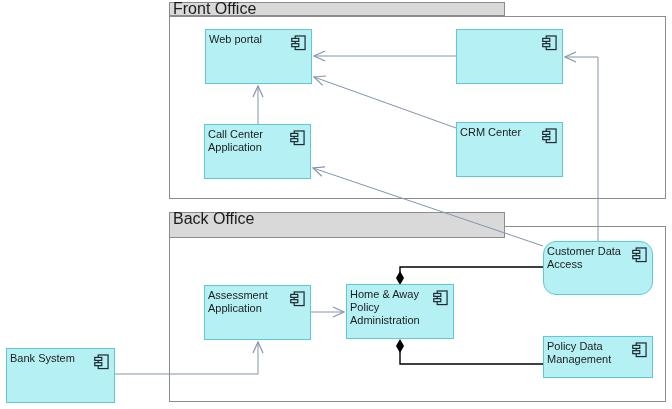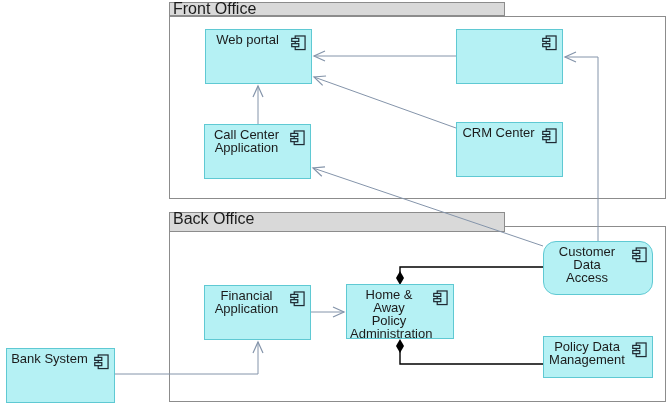--- a/index.html
+++ b/index.html
@@ -31,28 +31,28 @@
     position:absolute;left:0;top:0;width:672px;height:409px;z-index:5;
     pointer-events:none;
   }
   .connector-layer .wire{pointer-events:stroke;}
   .node{
     position:absolute;box-sizing:border-box;z-index:10;
     background:var(--component-fill);border:1px solid var(--component-border);
   }
   .node-label{
     position:absolute;left:3px;right:25px;top:3px;
-    font-size:13px;line-height:13px;text-align:center;
+    font-size:11px;line-height:13px;text-align:left;
     white-space:pre-line;color:var(--text-color);
   }
   .node-icon{position:absolute;top:5px;right:5px;width:15px;height:16px;}
   
   #front-office-tab{left:169px;top:2px;width:336px;height:14px;}
   #front-office-body{left:169px;top:16px;width:497px;height:183px;}
-  #back-office-tab{left:169px;top:212px;width:336px;height:20px;}
+  #back-office-tab{left:169px;top:212px;width:336px;height:26px;}
   #back-office-body{left:169px;top:226px;width:497px;height:176px;}
   
   #web-portal{left:205px;top:29px;width:107px;height:55px;}
   #risk-assessment{left:456px;top:29px;width:107px;height:55px;}
   #call-center{left:204px;top:124px;width:107px;height:55px;}
   #crm-system{left:456px;top:122px;width:107px;height:55px;}
   #customer-data-access{left:543px;top:241px;width:110px;height:54px;border-radius:13px;}
   #financial-application{left:204px;top:285px;width:107px;height:55px;}
   #home-away{left:346px;top:284px;width:108px;height:55px;}
   #policy-data-management{left:543px;top:336px;width:110px;height:42px;}
@@ -133,21 +133,21 @@
     <span class="node-label">Customer Data
 Access</span>
     <svg class="node-icon" viewBox="0 0 16 17">
       <rect x="4.5" y="1" width="10.5" height="14.5" fill="var(--component-fill)" stroke="#1f2a33" stroke-width="1.3"></rect>
       <rect x="0.8" y="3.6" width="7.5" height="3.2" fill="var(--component-fill)" stroke="#1f2a33" stroke-width="1.3"></rect>
       <rect x="0.8" y="9.2" width="7.5" height="3.2" fill="var(--component-fill)" stroke="#1f2a33" stroke-width="1.3"></rect>
     </svg>
   </div>
 
   <div class="node" id="financial-application">
-    <span class="node-label">Financial
+    <span class="node-label">Assessment
 Application</span>
     <svg class="node-icon" viewBox="0 0 16 17">
       <rect x="4.5" y="1" width="10.5" height="14.5" fill="var(--component-fill)" stroke="#1f2a33" stroke-width="1.3"></rect>
       <rect x="0.8" y="3.6" width="7.5" height="3.2" fill="var(--component-fill)" stroke="#1f2a33" stroke-width="1.3"></rect>
       <rect x="0.8" y="9.2" width="7.5" height="3.2" fill="var(--component-fill)" stroke="#1f2a33" stroke-width="1.3"></rect>
     </svg>
   </div>
 
   <div class="node" id="home-away">
     <span class="node-label">Home &amp; Away

